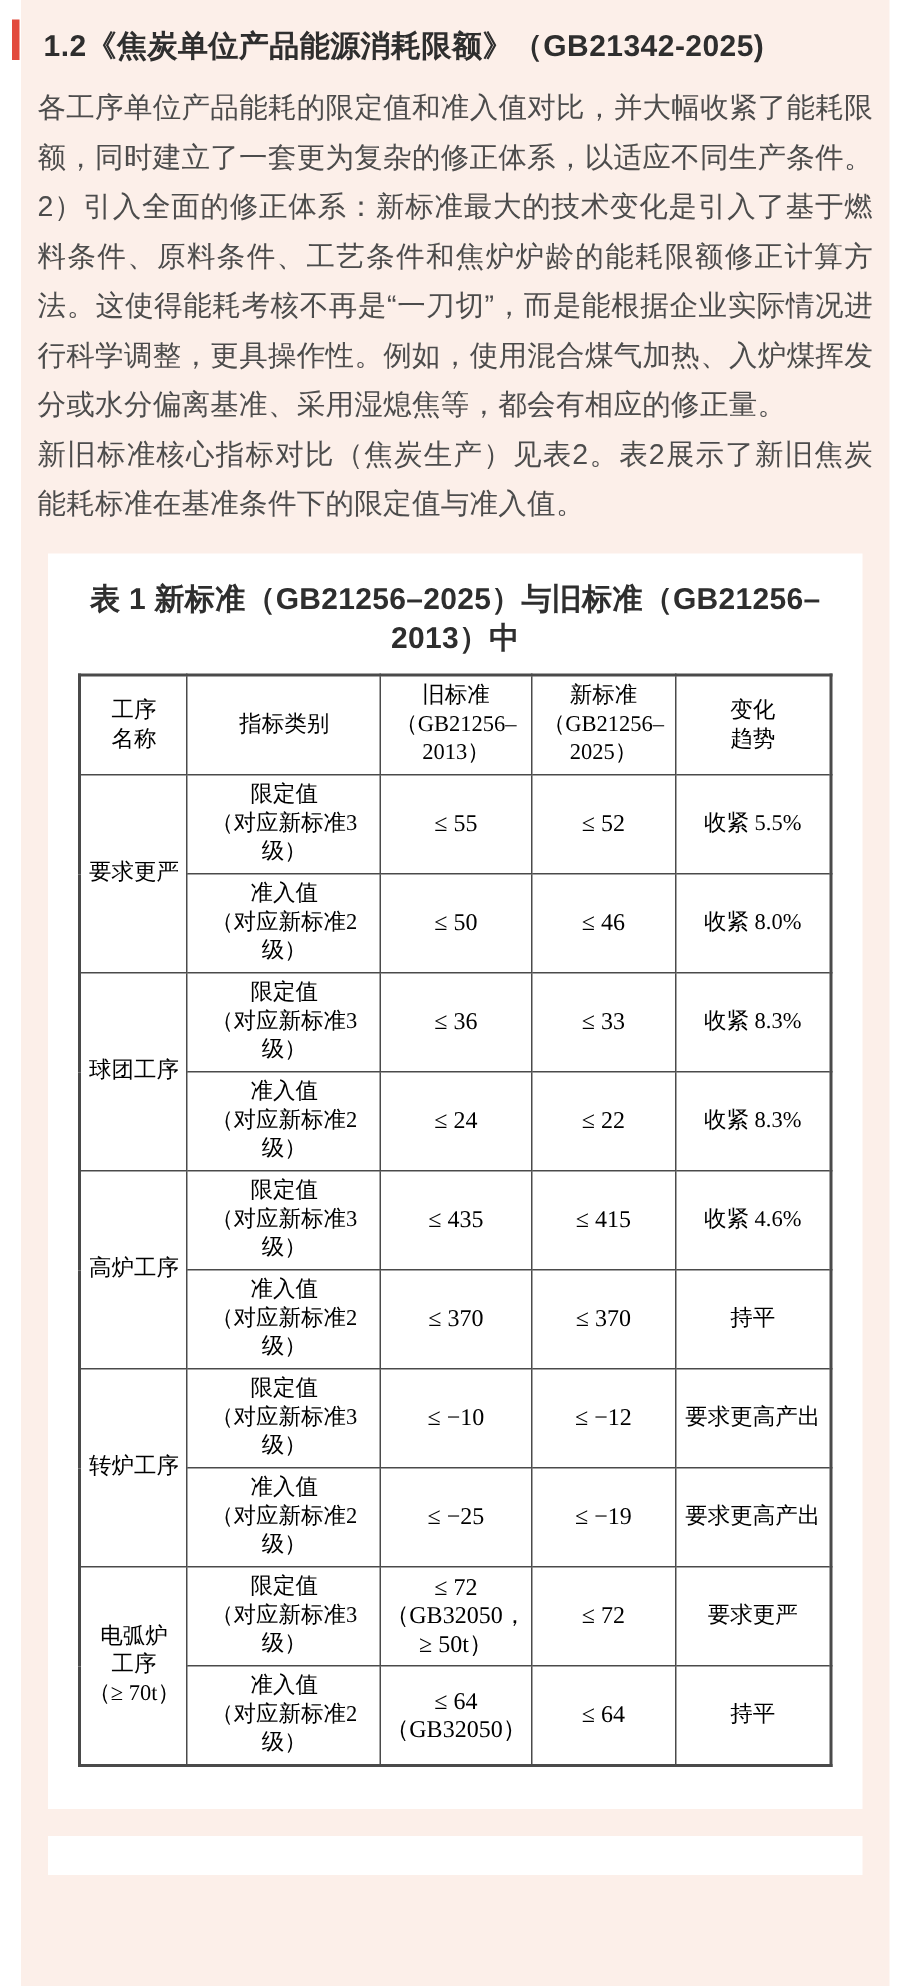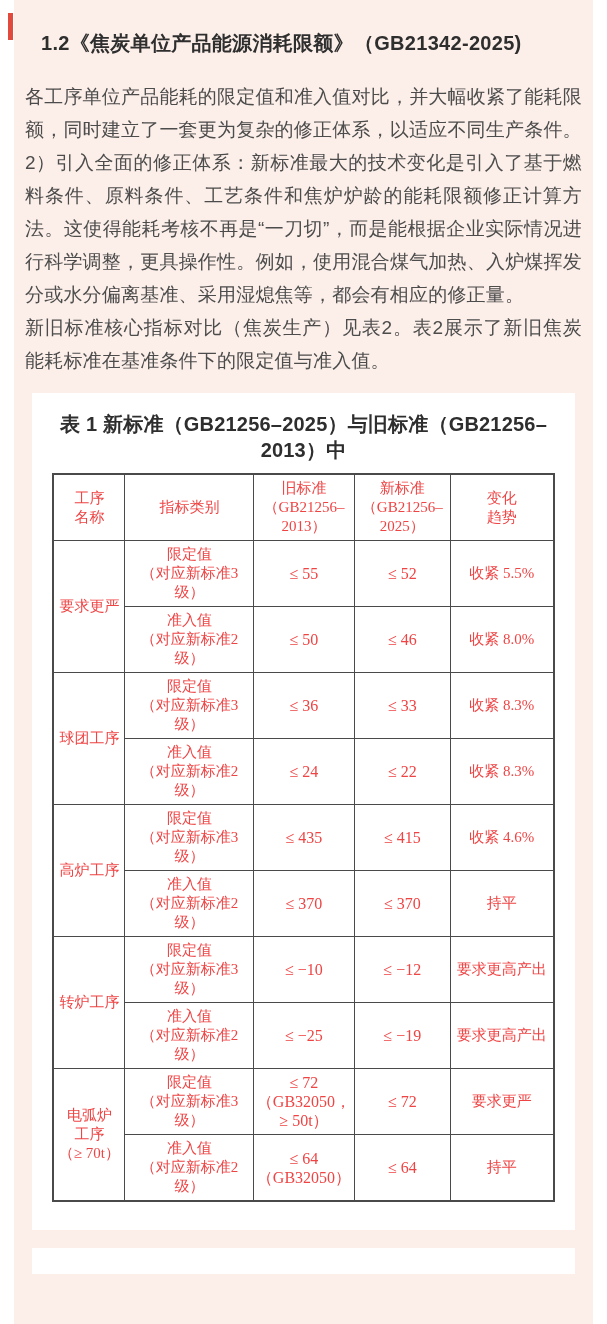--- a/index.html
+++ b/index.html
@@ -9,39 +9,39 @@
     -webkit-font-smoothing:antialiased;overflow:hidden;
   }
   .panel{
     position:absolute;left:14px;top:0;width:579px;height:1324px;
     background:#fcefe9;box-sizing:border-box;padding:0 11px;
   }
   .red-fragment{
     position:absolute;left:-6px;top:13px;width:5px;height:27px;background:#e24a3d;
   }
   .doc-title{
-    margin:16px;padding-top:12px;height:36px;line-height:30px;
+    margin:4px;padding-top:12px;height:36px;line-height:30px;
     font-size:20px;font-weight:bold;color:#2e2e2e;letter-spacing:.3px;
   }
   .body-text p{
     margin:0;font-size:19px;line-height:33px;color:#4c4c4c;
     text-align:justify;letter-spacing:.2px;white-space:pre-line;
   }
   .card{
     background:#ffffff;margin:16px 7px 18px 7px;box-sizing:border-box;
     padding:18px 0 28px 0;
   }
   .card.second{margin-bottom:0;padding-top:16px;padding-bottom:10px;}
   .tbl-title{
     text-align:center;font-weight:bold;color:#2e2e2e;font-size:20px;
     line-height:26px;margin-bottom:10px;letter-spacing:.2px;
   }
   table{
     border-collapse:collapse;margin:0 auto;width:92.5%;
-    font-family:"Liberation Serif","DejaVu Serif",serif;color:#ef4444;
+    font-family:"Liberation Serif","DejaVu Serif",serif;color:#000000;
     border:2px solid #4a4a4a;table-layout:fixed;
   }
   th,td{
     border:1px solid #4a4a4a;text-align:center;vertical-align:middle;
     font-weight:400;font-size:15px;line-height:19px;padding:4px 2px;
     white-space:pre-line;box-sizing:border-box;
   }
   #table1 th{height:64px;}
   #table1 td{height:45px;}
   td.val{font-size:16px;}

